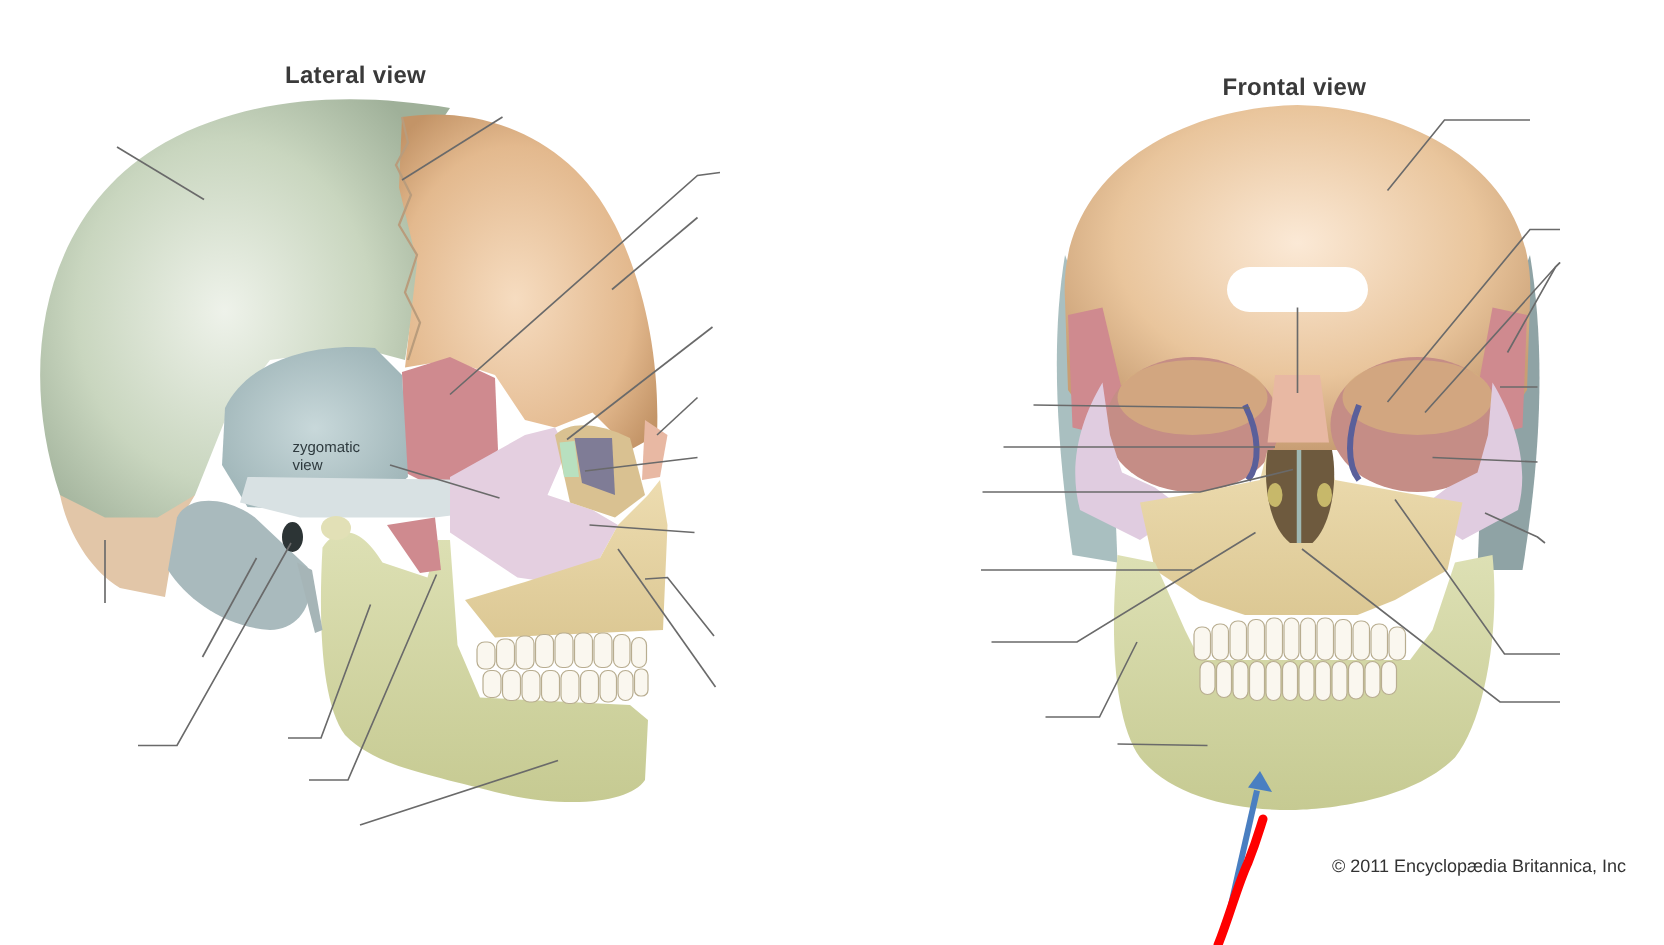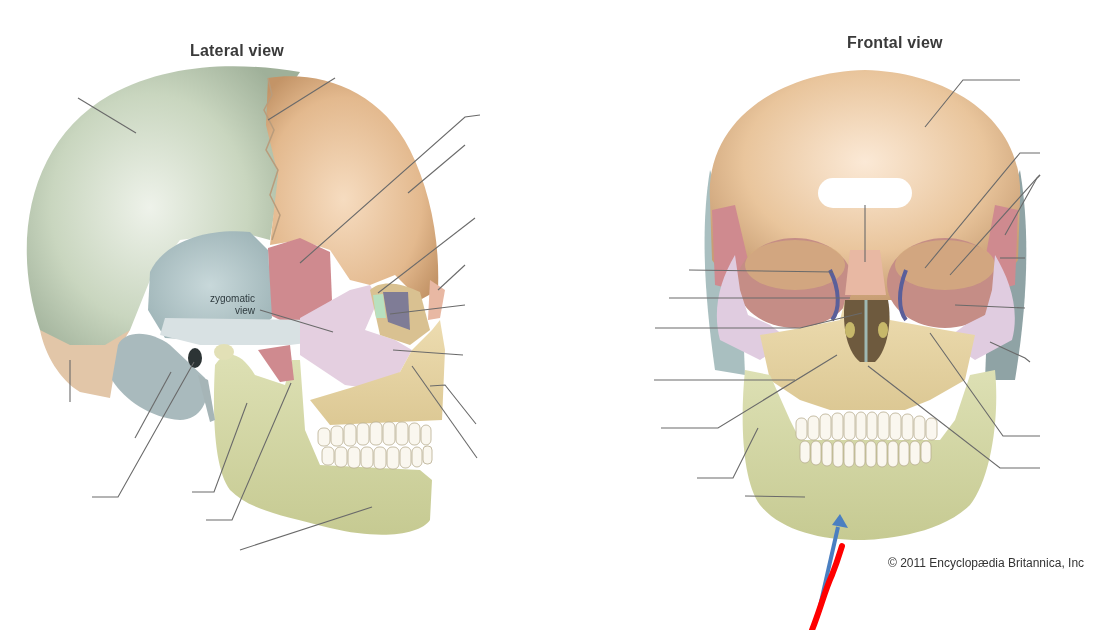--- a/index.html
+++ b/index.html
@@ -1,26 +1,26 @@
 <!DOCTYPE html>
 <html><head>
 <meta charset="utf-8">
 <style>
   html, body { margin:0; padding:0; background:#ffffff; }
   body { width:1109px; height:630px; position:relative; overflow:hidden; font-family:"Liberation Sans", sans-serif; }
   .title { position:absolute; font-size:16px; font-weight:bold; color:#3a3a3a; letter-spacing:0.2px; }
   .copyright { position:absolute; font-size:12px; color:#333; white-space:nowrap; }
-  .anno { position:absolute; font-size:10px; color:#2e3a3e; text-align:right; line-height:12px; }
+  .anno { position:absolute; font-size:10px; color:#2e3a3e; text-align:left; line-height:12px; }
   svg.art { position:absolute; left:0; top:0; }
 </style>
 </head>
 <body>
 
 <div class="title" style="left:190px; top:42px;">Lateral view</div>
-<div class="title" style="left:815px; top:34px;margin-left:32px;">Frontal view</div>
+<div class="title" style="left:815px; top:50px;">Frontal view</div>
 
 <svg class="art" width="1109" height="630" viewBox="0 0 1109 630" xmlns="http://www.w3.org/2000/svg">
   <defs>
     <radialGradient id="gParietal" cx="45%" cy="45%" r="60%">
       <stop offset="0%" stop-color="#eef2ea"></stop>
       <stop offset="60%" stop-color="#c9d6bf"></stop>
       <stop offset="100%" stop-color="#9fb099"></stop>
     </radialGradient>
     <radialGradient id="gFrontal" cx="45%" cy="55%" r="65%">
       <stop offset="0%" stop-color="#f6dcc0"></stop>
@@ -212,13 +212,13 @@
     <polygon points="832,525 848,528 840,514" fill="#4a7fc1"></polygon>
     <path d="M 812 630 C 820 610, 825 590, 832 575 C 838 560, 840 552, 842 546" stroke="#ff0000" stroke-width="6" fill="none" stroke-linecap="round"></path>
   </g>
 </svg>
 
 <div class="anno" style="left:195px; top:293px; width:60px;">
   <div>zygomatic</div>
   <div>view</div>
 </div>
 
-<div class="copyright" style="left:888px; top:556px;">© 2011 Encyclopædia Britannica, Inc</div>
+<div class="copyright" style="left:888px; top:570px;">© 2011 Encyclopædia Britannica, Inc</div>
 
 </body></html>

